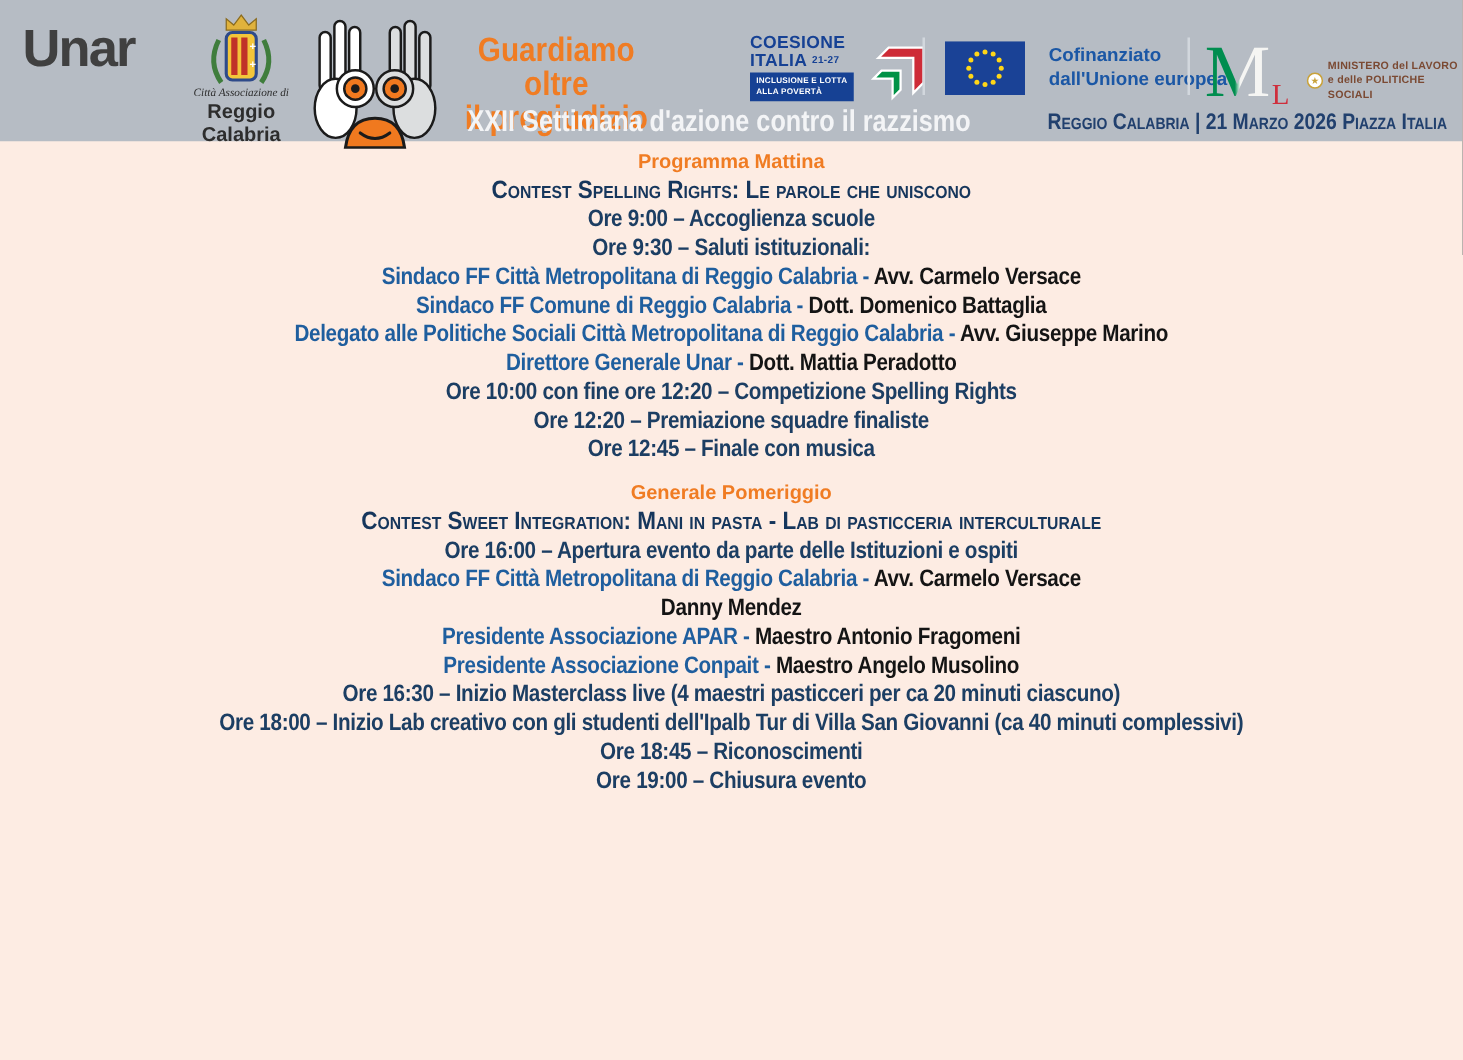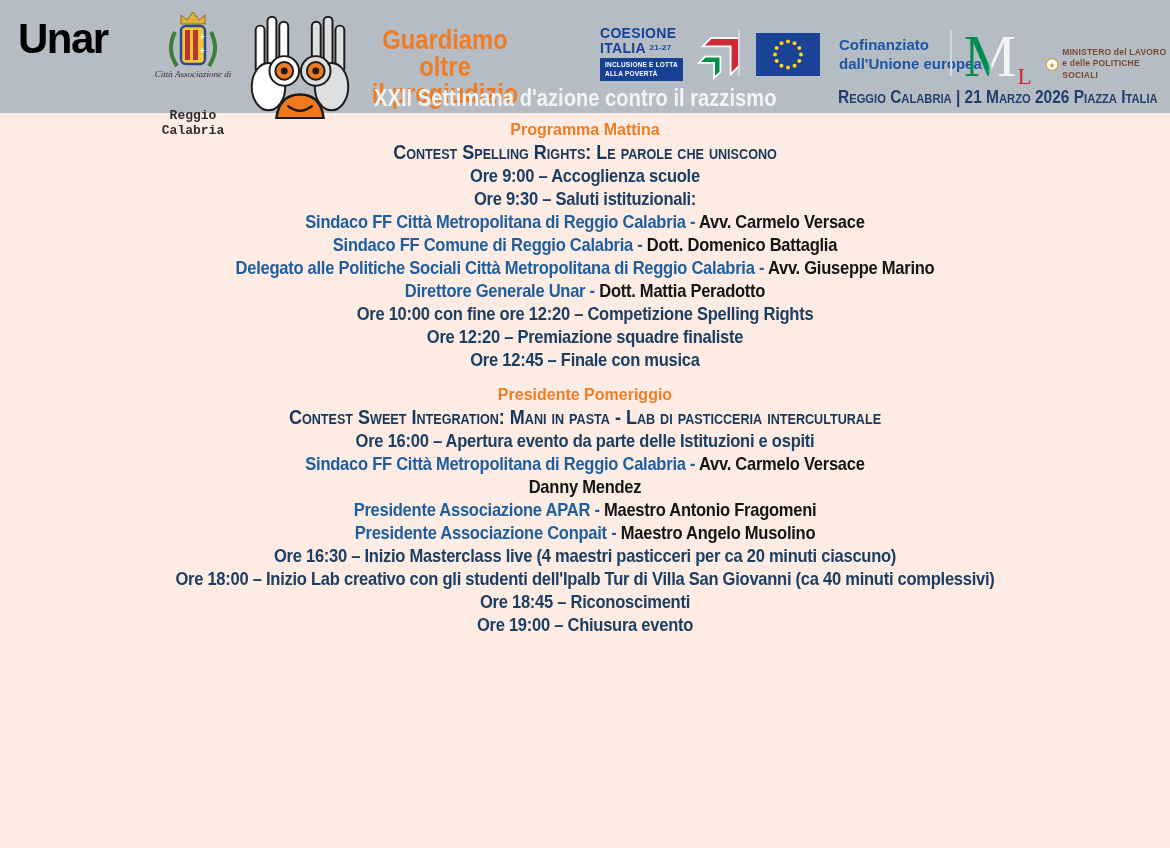--- a/index.html
+++ b/index.html
@@ -3,26 +3,26 @@
 <meta charset="utf-8">
 <style>
   html,body { margin:0; padding:0; background:#888; }
   .page {
     position:relative; width:1170px; height:848px; overflow:hidden;
     background:#fdece3; font-family:"Liberation Sans", sans-serif;
   }
   
   .topbar { position:absolute; left:0; top:0; width:1170px; height:113px; background:#b6bcc4; }
   .unar { position:absolute; left:18px; top:18px; }
-  .unar-word { font-size:42px; font-weight:bold; color:#000000; line-height:1; letter-spacing:-1.5px; }
+  .unar-word { font-size:42px; font-weight:bold; color:#404040; line-height:1; letter-spacing:-1.5px; }
   .unar-sub { margin:3px 0 0 34px; font-size:13px; font-weight:bold; color:#3d4450; line-height:1.18; }
   .crest { position:absolute; left:146px; top:10px; width:94px; text-align:center; }
   .crest svg { display:block; margin:0 auto; }
   .crest-cap1 { font-family:"Liberation Serif", serif; font-style:italic; font-size:9px; color:#2d2d2d; line-height:1.1; }
-  .crest-cap2 { font-family:Liberation Mono, monospace; font-weight:bold; font-size:13px; color:#2d2d2d; line-height:1.2;margin-top:28px; }
+  .crest-cap2 { font-family:Liberation Sans, sans-serif; font-weight:bold; font-size:16px; color:#2d2d2d; line-height:1.2; }
   .mascot { position:absolute; left:236px; top:11px; }
   .slogan { position:absolute; left:356px; top:27px; width:178px; text-align:center;
             color:#f07c23; font-weight:bold; font-size:27px; line-height:1.0;
             transform:scaleX(.88); transform-origin:center top; }
   .week-title { position:absolute; left:374px; top:84px; font-size:24px; font-weight:bold;
             color:#f3f4f6; white-space:nowrap; transform:scaleX(.84); transform-origin:left top; }
   .coesione { position:absolute; left:600px; top:26px; display:flex; align-items:flex-start; gap:13px; }
   .coes-title { color:#164194; font-weight:bold; font-size:14px; line-height:1.05; letter-spacing:.3px; }
   .coes-period { font-size:8px; vertical-align:3px; }
   .coes-badge { margin-top:3px; background:#164194; color:#ffffff; font-size:6.5px; font-weight:bold;
@@ -183,21 +183,21 @@
     <p class="line gap">Ore 9:00 – Accoglienza scuole</p>
     <p class="line gap">Ore 9:30 – Saluti istituzionali:</p>
     <p class="line"><span class="role">Sindaco FF Città Metropolitana di Reggio Calabria -</span> <span class="pname">Avv. Carmelo Versace</span></p>
     <p class="line"><span class="role">Sindaco FF Comune di Reggio Calabria -</span> <span class="pname">Dott. Domenico Battaglia</span></p>
     <p class="line"><span class="role">Delegato alle Politiche Sociali Città Metropolitana di Reggio Calabria -</span> <span class="pname">Avv. Giuseppe Marino</span></p>
     <p class="line"><span class="role">Direttore Generale Unar -</span> <span class="pname">Dott. Mattia Peradotto</span></p>
     <p class="line gap">Ore 10:00 con fine ore 12:20 – Competizione Spelling Rights</p>
     <p class="line gap">Ore 12:20 – Premiazione squadre finaliste</p>
     <p class="line gap">Ore 12:45 – Finale con musica</p>
 
-    <p class="heading pm">Presidente Pomeriggio</p>
+    <p class="heading pm">Generale Pomeriggio</p>
     <p class="contest">Contest Sweet Integration: Mani in pasta - Lab di pasticceria interculturale</p>
 
     <p class="line gap">Ore 16:00 – Apertura evento da parte delle Istituzioni e ospiti</p>
     <p class="line"><span class="role">Sindaco FF Città Metropolitana di Reggio Calabria -</span> <span class="pname">Avv. Carmelo Versace</span></p>
     <p class="line"><span class="pname">Danny Mendez</span></p>
     <p class="line"><span class="role">Presidente Associazione APAR -</span> <span class="pname">Maestro Antonio Fragomeni</span></p>
     <p class="line"><span class="role">Presidente Associazione Conpait -</span> <span class="pname">Maestro Angelo Musolino</span></p>
     <p class="line gap">Ore 16:30 – Inizio Masterclass live (4 maestri pasticceri per ca 20 minuti ciascuno)</p>
     <p class="line gap">Ore 18:00 – Inizio Lab creativo con gli studenti dell'Ipalb Tur di Villa San Giovanni (ca 40 minuti complessivi)</p>
     <p class="line gap">Ore 18:45 – Riconoscimenti</p>

